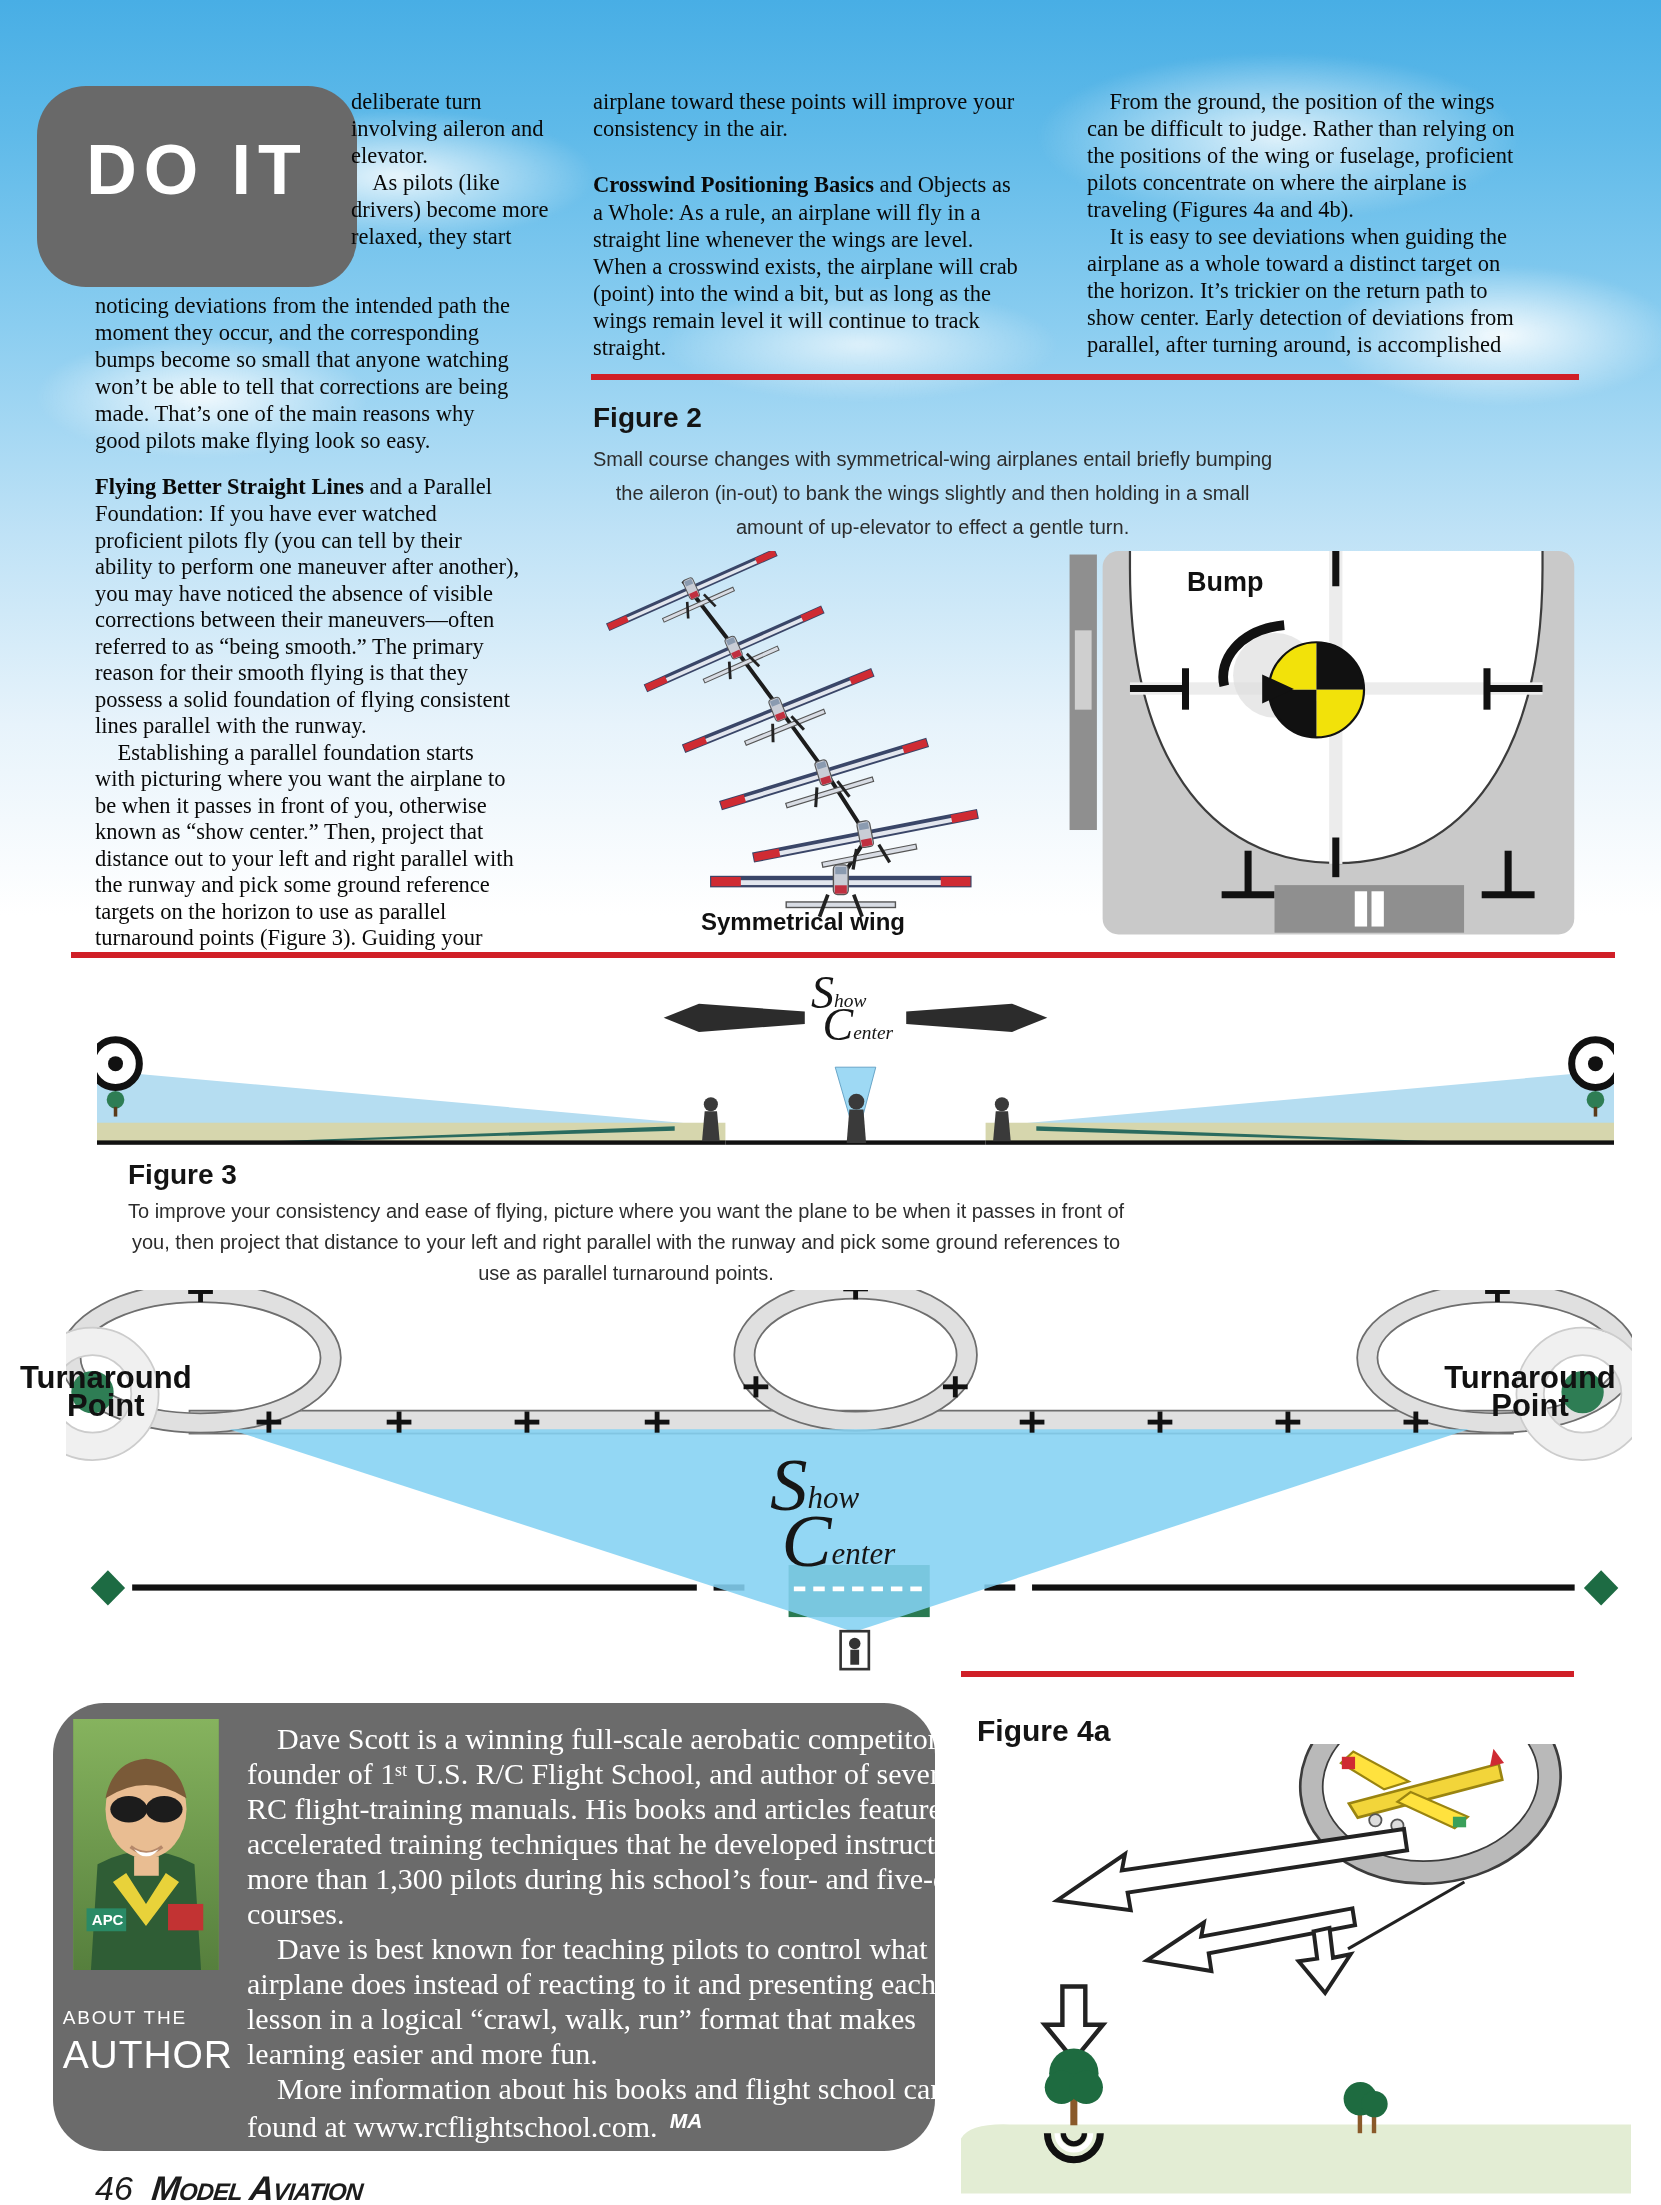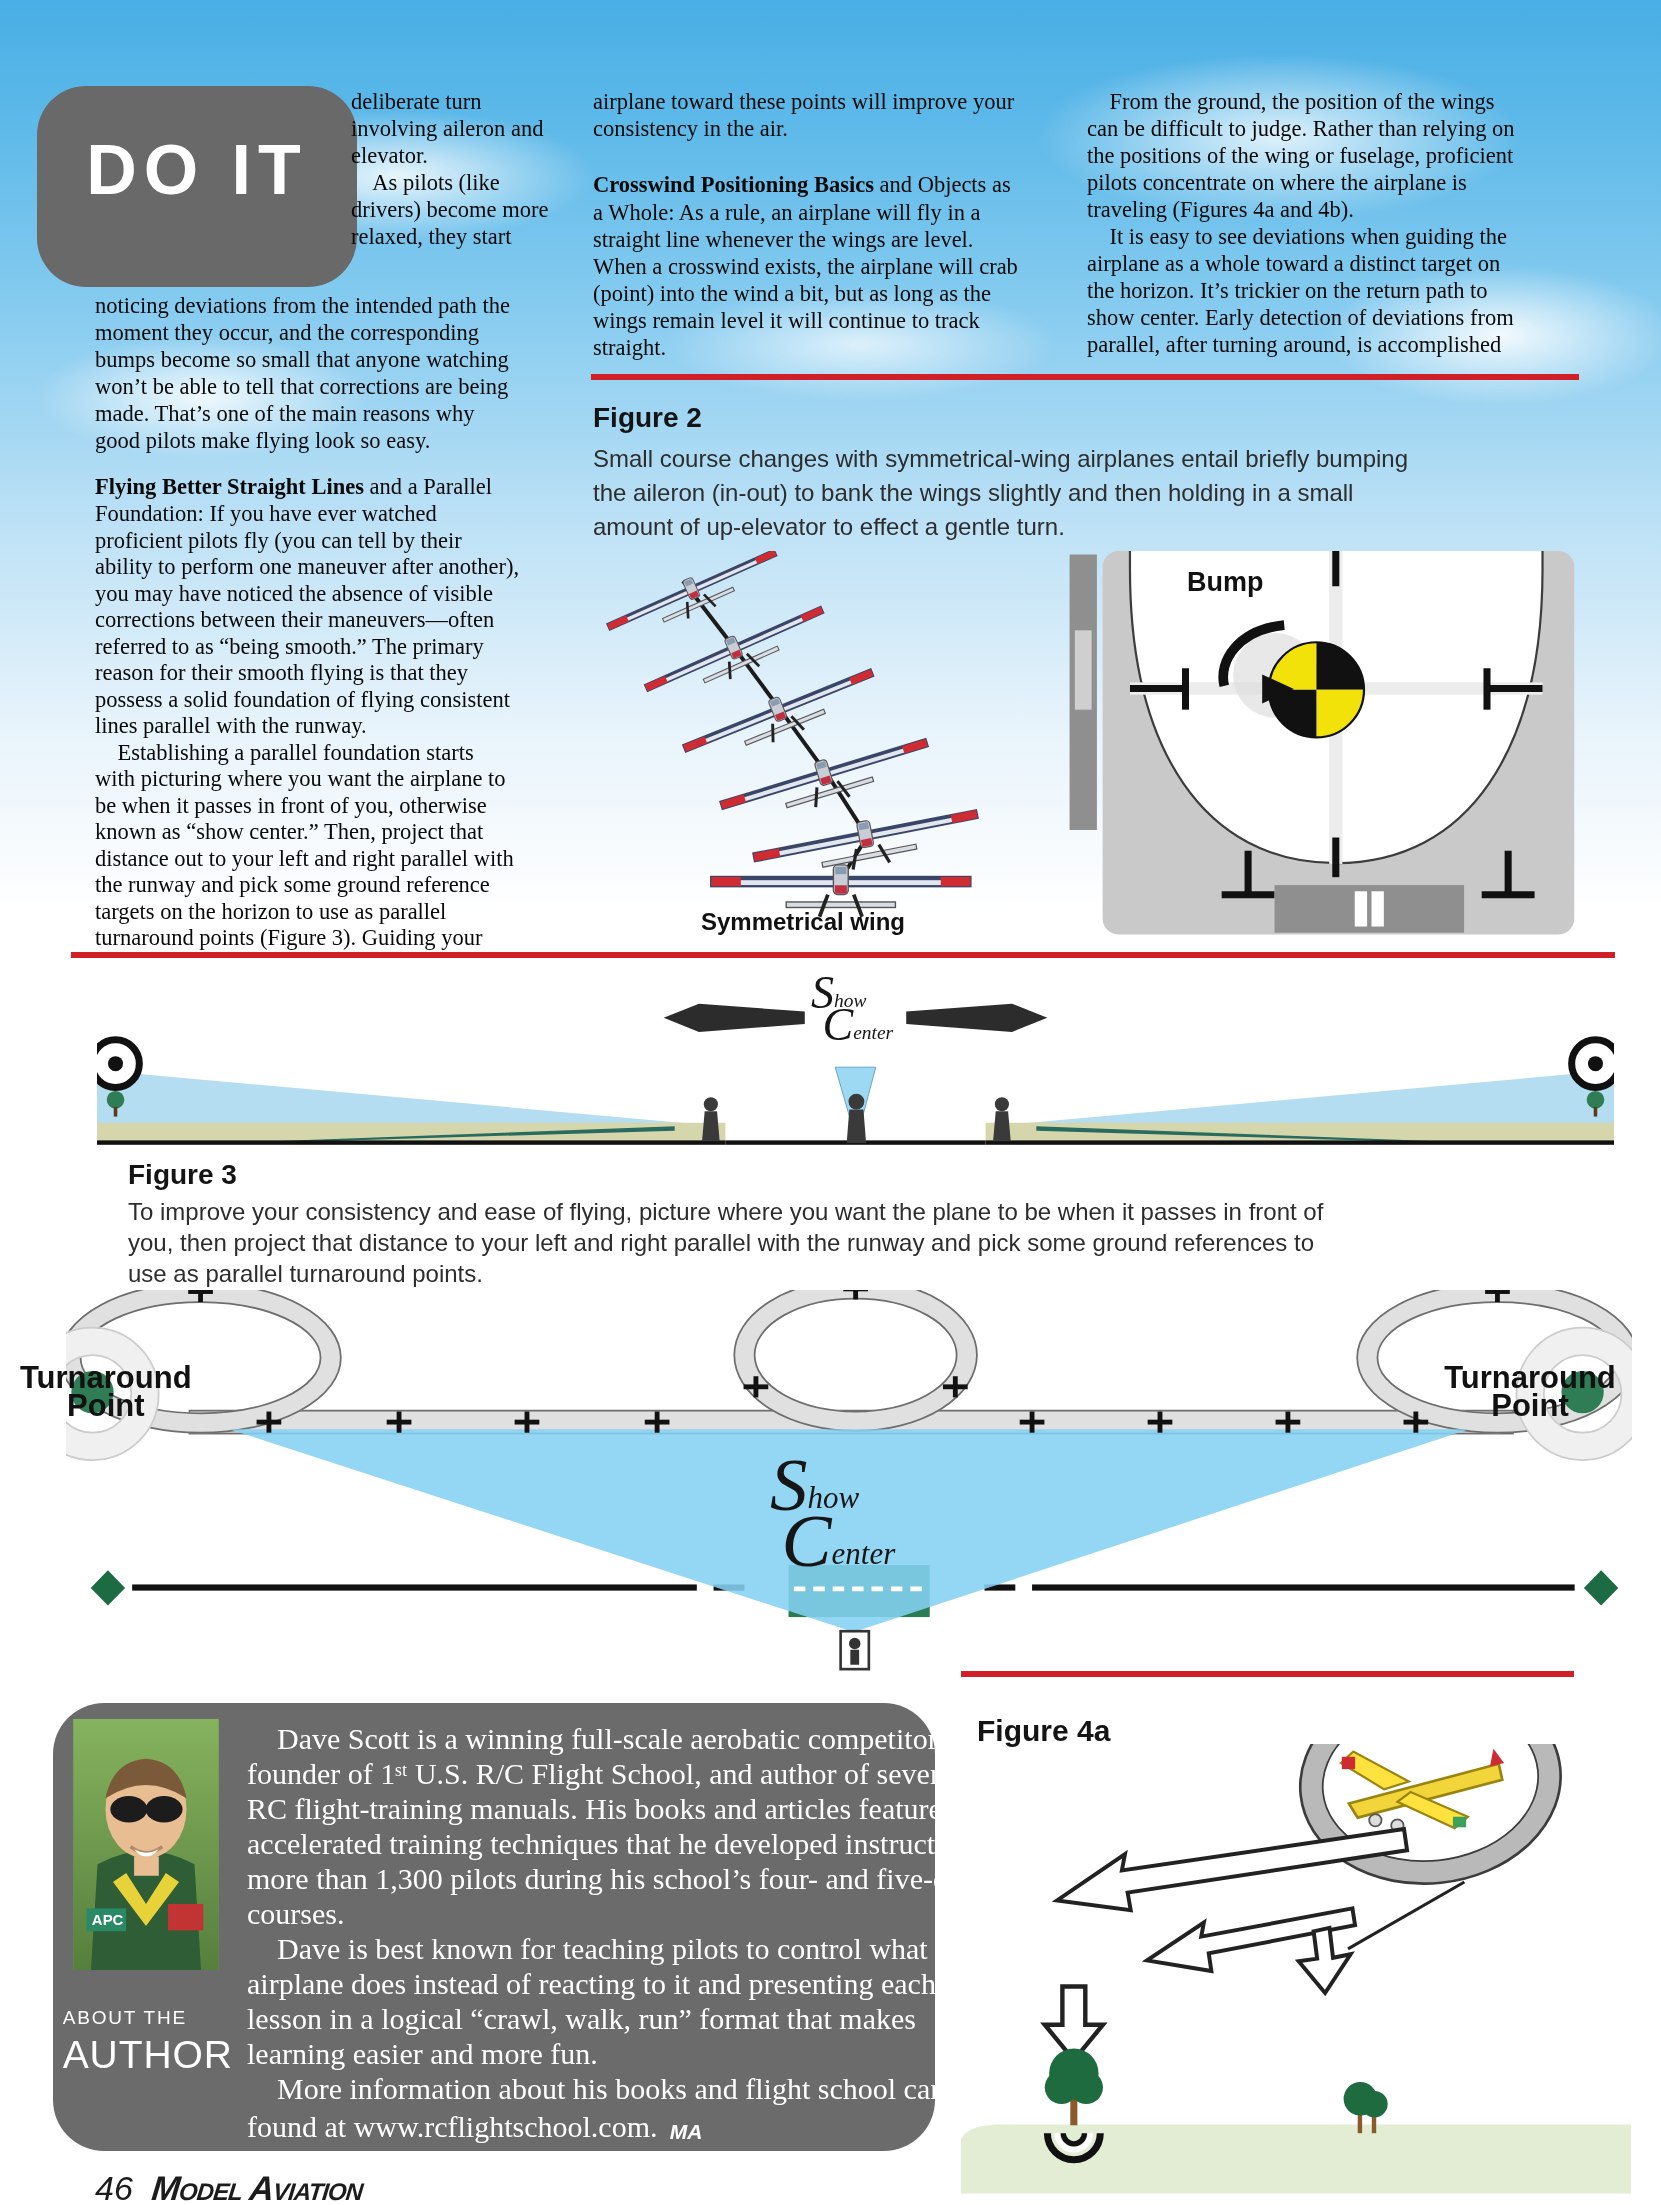--- a/index.html
+++ b/index.html
@@ -23,21 +23,21 @@
   
   .coltxt { font-size:22.5px; line-height:27px; color:#090909; white-space:pre; }
   .colhead { font-size:22.5px; line-height:27px; color:#090909; white-space:pre; }
   .colhead b { font-weight:700; }
 
   
   .rule { background:#d01f27; height:5.7px; }
 
   
   .figtitle { font-family:"Liberation Sans",sans-serif; font-weight:700; font-size:28px; color:#141414; }
-  .figcap { font-family:"Liberation Sans",sans-serif; font-size:24px; color:#2d2d2d; white-space:pre; }
+  .figcap { font-family:"Liberation Sans",sans-serif; font-size:20px; color:#2d2d2d; white-space:pre;text-align:center; }
   .cap76 { line-height:34px; }
   .cap70 { line-height:31px; }
 
   .figlabel { font-family:"Liberation Sans",sans-serif; font-size:24px; color:#111;font-weight:bold; }
   .bump { font-family:"Liberation Sans",sans-serif; font-weight:700; font-size:27px; color:#111; }
   .turn { font-family:"Liberation Sans",sans-serif; font-weight:700; font-size:31px; line-height:28px;
     color:#111; text-align:center; white-space:pre; }
 
   
   .sc { font-style:italic; color:#161616; }
@@ -410,21 +410,21 @@
 founder of 1ˢᵗ U.S. R/C Flight School, and author of several
 RC flight-training manuals. His books and articles feature the
 accelerated training techniques that he developed instructing
 more than 1,300 pilots during his school’s four- and five-day
 courses.
     Dave is best known for teaching pilots to control what the
 airplane does instead of reacting to it and presenting each
 lesson in a logical “crawl, walk, run” format that makes
 learning easier and more fun.
     More information about his books and flight school can be</div>
-    <div class="abs" style="left:194px;top:406px;display:flex;align-items:flex-end;">
+    <div class="abs" style="left:194px;top:406px;display:flex;align-items:flex-start;">
       <span class="authortxt">found at www.rcflightschool.com.</span>
       <span class="ma">MA</span>
     </div>
   </div>
 
   <div class="abs rule" style="left:961px;top:1671px;width:613px;"></div>
   <div class="abs figtitle" style="left:977px;top:1714px;font-size:30px;">Figure 4a</div>
   <svg class="abs" style="left:961px;top:1744px;" width="670" height="454" viewBox="2180 3955 1520 1030">
 
     <path d="M2180,4850 Q2200,4815 2290,4818 L3700,4818 L3700,4975 L2180,4975 Z" fill="#e3edd4"></path>

